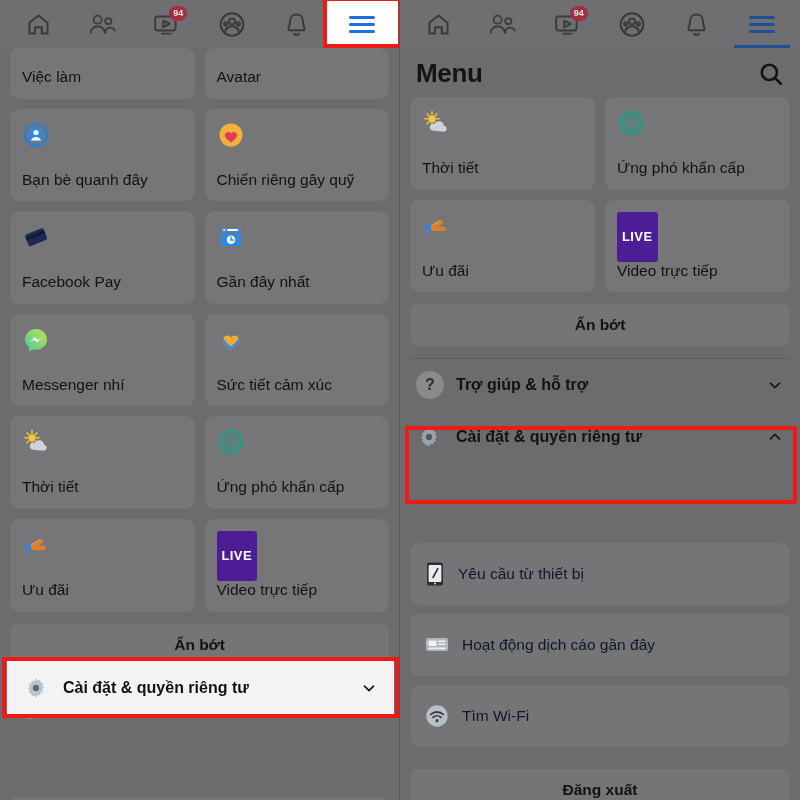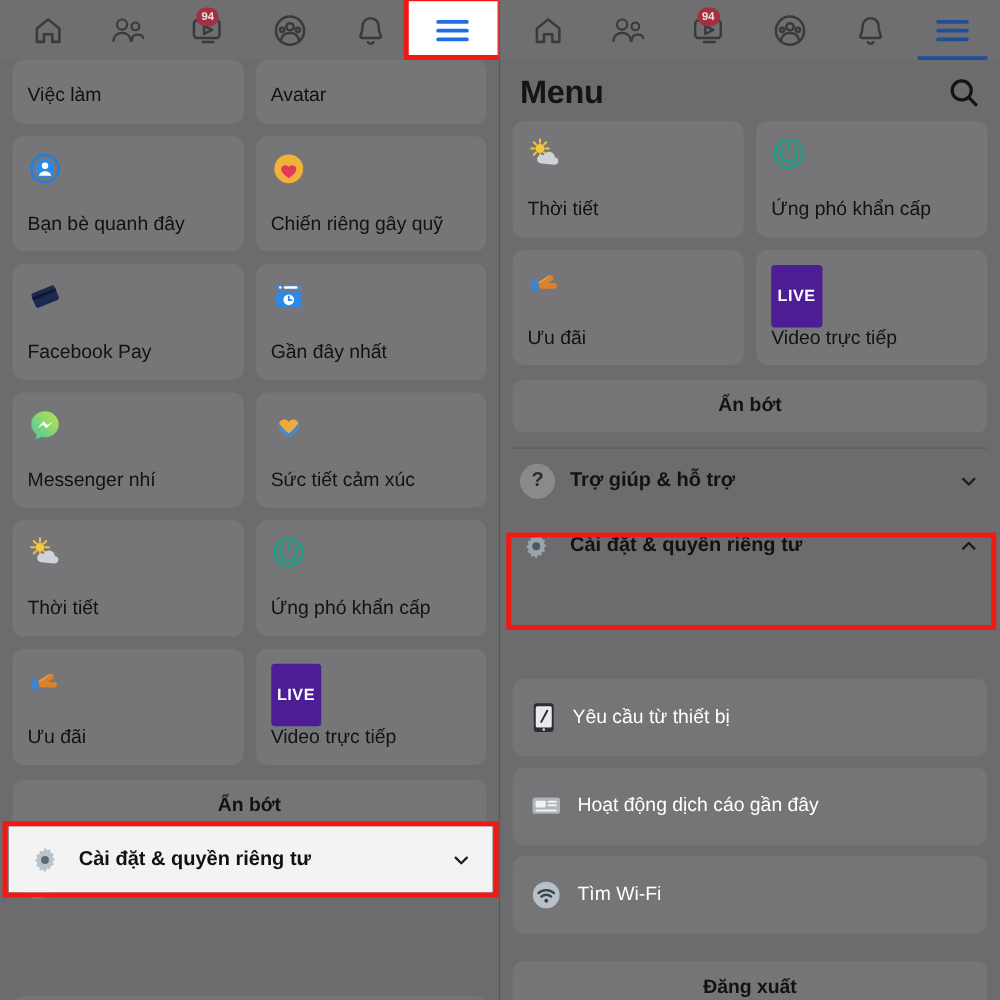--- a/index.html
+++ b/index.html
@@ -34,21 +34,21 @@
   .panel.left .topbar { background: #6f6f71; }
   .nav-ico {
     position: relative;
     width: 48px; height: 40px;
     display: flex; align-items: center; justify-content: center;
   }
   .nav-ico svg { display: block; }
   .nav-ico .stroke { fill: none; stroke: #3a3a3c; stroke-width: 1.8; stroke-linecap: round; stroke-linejoin: round; }
   .badge {
     position: absolute;
-    top: 2px; left: 14px;
+    top: 2px; left: 26px;
     background: #a23040;
     color: #e8e2e2;
     font-size: 9px;
     font-weight: bold;
     line-height: 1;
     padding: 3px 4px 3px 4px;
     border-radius: 8px;
     min-width: 17px;
     text-align: center;
   }
@@ -151,21 +151,21 @@
   
   .subitem {
     background: #757577;
     border-radius: 9px;
     height: 62px;
     display: flex; align-items: center;
     padding: 0 14px;
     gap: 12px;
     margin-top: 9px;
   }
-  .subitem .s-label { font-size: 15.5px; color: #ffffff; }
+  .subitem .s-label { font-size: 15.5px; color: #0f172a; }
 
   
   .redbox {
     position: absolute;
     border: 4px solid #ef1a15;
     z-index: 40;
     pointer-events: none;
     box-sizing: border-box;
   }
 

